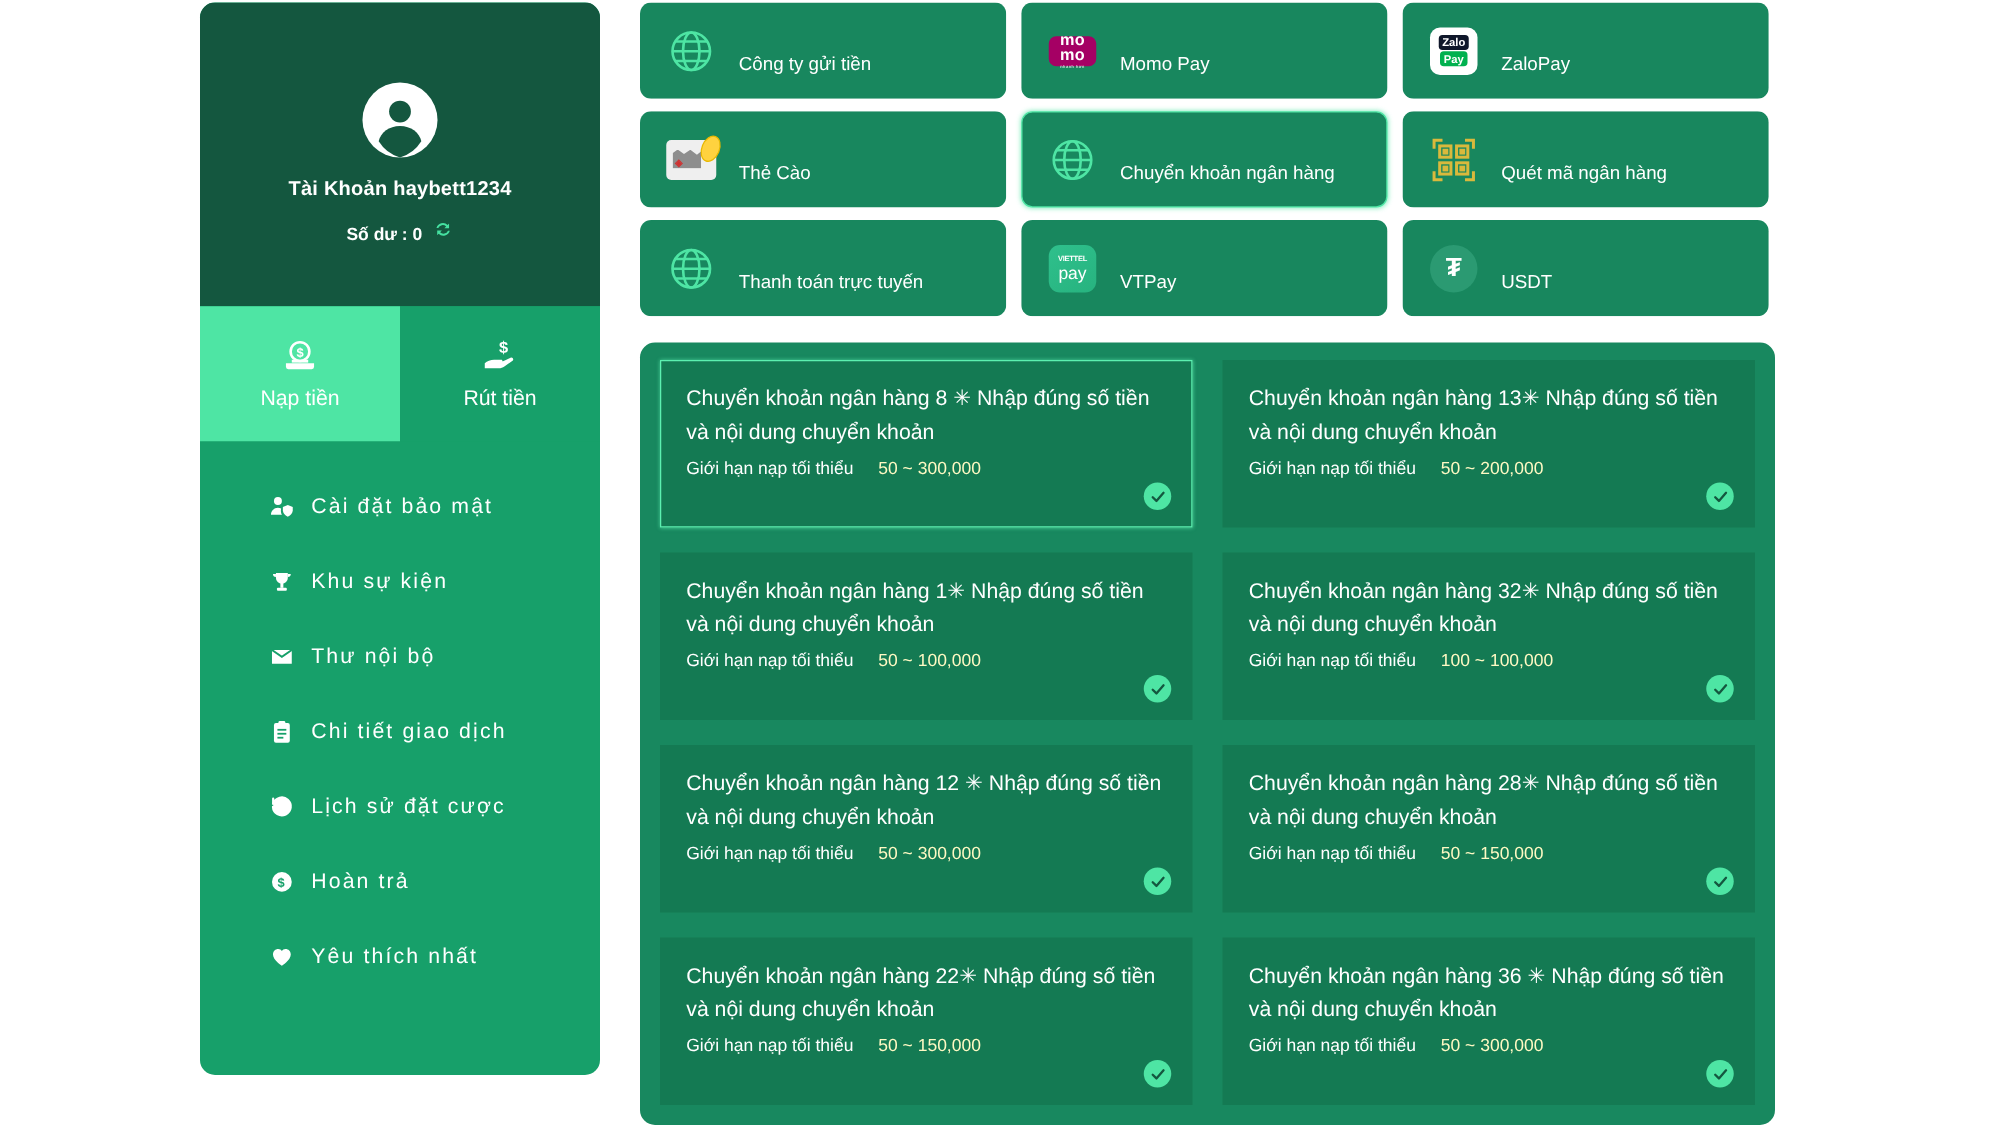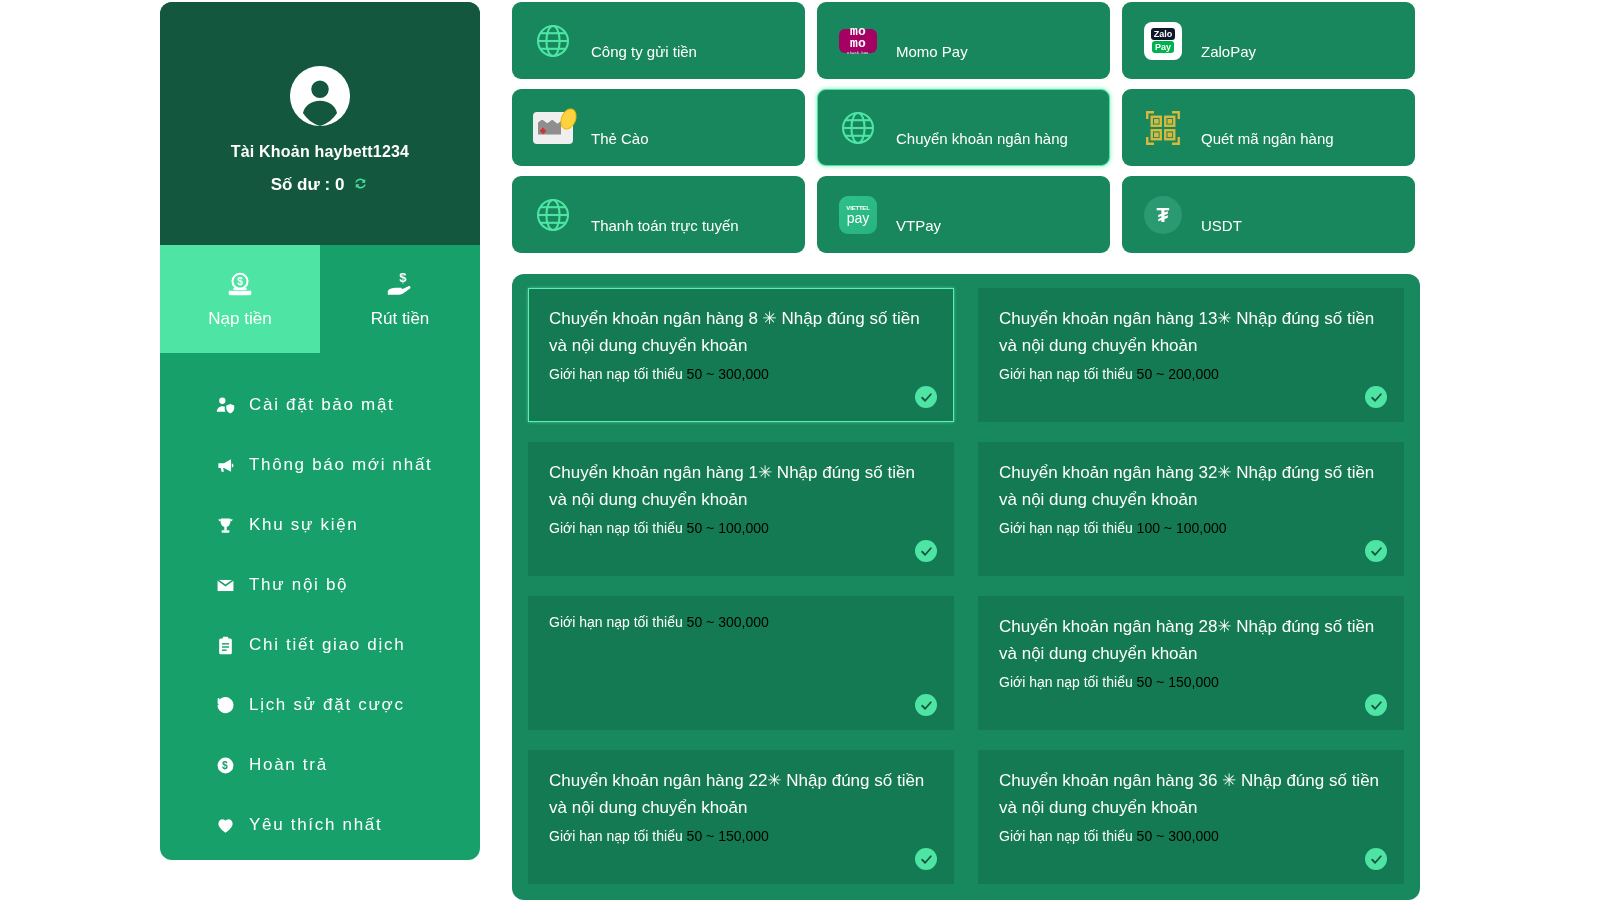--- a/index.html
+++ b/index.html
@@ -28,21 +28,21 @@
     padding-top: 12px;
   }
   .avatar { width: 62px; height: 62px; margin-bottom: 16px; }
   .avatar svg { width: 62px; height: 62px; display: block; }
   .acct-name {
     color: #ffffff; font-size: 16px; font-weight: bold;
     letter-spacing: .2px; margin-bottom: 14px;
   }
   .balance-row {
     display: flex; align-items: flex-end; gap: 8px;
-    color: #ffffff; font-size: 17px; font-weight: bold;
+    color: #ffffff; font-size: 14px; font-weight: bold;
   }
   .refresh-icon { color: #45E0A0; font-size: 17px; line-height: 1; display:inline-block; }
 
   .tabs { display: flex; height: 108px; }
   .tab {
     flex: 1; display: flex; flex-direction: column;
     align-items: center; justify-content: center; gap: 9px;
     color: #ffffff; font-size: 17px;
     background: #17A06A; cursor: pointer;
   }
@@ -92,21 +92,21 @@
     color: #ffffff; font-size: 15px; line-height: 1.35;
     max-width: 185px;
     margin-top: 24px;
   }
 
   
   .logo-momo {
     width: 38px; height: 24px; border-radius: 6px;
     background: #A50064; color: #fff;
     display: flex; flex-direction: column; align-items: center; justify-content: center;
-    font-weight: bold; line-height: .92; font-size: 13px; letter-spacing: .3px; font-family: Liberation Mono, monospace;
+    font-weight: bold; line-height: .92; font-size: 13px; letter-spacing: .3px;
   }
   .logo-momo .sub { font-size: 3.3px; letter-spacing: .4px; margin-top: 2.5px; font-weight: normal; }
   .logo-zalo {
     width: 38px; height: 38px; border-radius: 8px; background: #ffffff;
     display: flex; flex-direction: column; align-items: center; justify-content: center;
     padding: 3px; gap: 1px;
   }
   .logo-zalo .z1 {
     background: #0f172a; color: #fff; font-size: 9px; font-weight: bold;
     border-radius: 3px; padding: 0 3px; line-height: 12px;
@@ -160,21 +160,21 @@
   }
   .bank-card.selected {
     border-color: #5CF0B0;
     box-shadow: 0 0 3px rgba(92,240,176,.7);
   }
   .bank-title {
     color: #ffffff; font-size: 17px; line-height: 1.58;
     margin-bottom: 6px;
   }
   .bank-limit { font-size: 14px; color: #ffffff; }
-  .bank-limit .range { color: #000000; }
+  .bank-limit .range { color: #fef9c3; margin-left: 16px; }
   .check {
     position: absolute; right: 16px; bottom: 13px;
     width: 22px; height: 22px; border-radius: 50%;
     background: #4EE5A4;
     display: flex; align-items: center; justify-content: center;
   }
   .check svg { width: 13px; height: 13px; display:block; }
 </style>
 </head>
 <body>
@@ -231,29 +231,20 @@
         <span class="menu-icon">
           <svg viewBox="0 0 24 24" aria-hidden="true">
               <circle cx="8" cy="6" r="4"></circle>
               <path d="M1 20c0-4 3.2-7 7-7 1.2 0 2.3.2 3.3.7-.2.7-.3 1.5-.3 2.3 0 1.5.4 3 1.1 4H1z"></path>
               <path d="M18 10l5 2v3.5c0 2.6-2 5-5 6.5-3-1.5-5-3.9-5-6.5V12z"></path>
             </svg>
         </span>
         <span>Cài đặt bảo mật</span>
       </div>
 
-      <div class="menu-item">
-        <span class="menu-icon">
-          <svg viewBox="0 0 24 24" aria-hidden="true">
-              <path d="M3 9v6h3l1 5h3l-1-5h1l9 5V4l-9 5z"></path>
-              <path d="M20 9.5c1.3 0 2 1.1 2 2.5s-.7 2.5-2 2.5z"></path>
-            </svg>
-        </span>
-        <span>Thông báo mới nhất</span>
-      </div>
 
       <div class="menu-item">
         <span class="menu-icon">
           <svg viewBox="0 0 24 24" aria-hidden="true">
               <path d="M6 3h12v5a6 6 0 0 1-12 0z"></path>
               <path d="M3 4h3v3a3 3 0 0 1-3-3zM18 4h3a3 3 0 0 1-3 3z"></path>
               <rect x="10.5" y="13" width="3" height="5"></rect>
               <rect x="7" y="18" width="10" height="3" rx="1"></rect>
             </svg>
         </span>
@@ -479,20 +470,21 @@
             <span class="range">100 ~ 100,000</span>
           </div>
           <span class="check">
             <svg viewBox="0 0 24 24" fill="none" stroke="#14573F" stroke-width="3.4" stroke-linecap="round" stroke-linejoin="round" aria-hidden="true">
                 <polyline points="4,12.5 9.5,18 20,6"></polyline>
               </svg>
           </span>
         </div>
 
         <div class="bank-card">
+          <div class="bank-title">Chuyển khoản ngân hàng 12 ✳ Nhập đúng số tiền và nội dung chuyển khoản</div>
           <div class="bank-limit">
             <span>Giới hạn nạp tối thiểu</span>
             <span class="range">50 ~ 300,000</span>
           </div>
           <span class="check">
             <svg viewBox="0 0 24 24" fill="none" stroke="#14573F" stroke-width="3.4" stroke-linecap="round" stroke-linejoin="round" aria-hidden="true">
                 <polyline points="4,12.5 9.5,18 20,6"></polyline>
               </svg>
           </span>
         </div>

